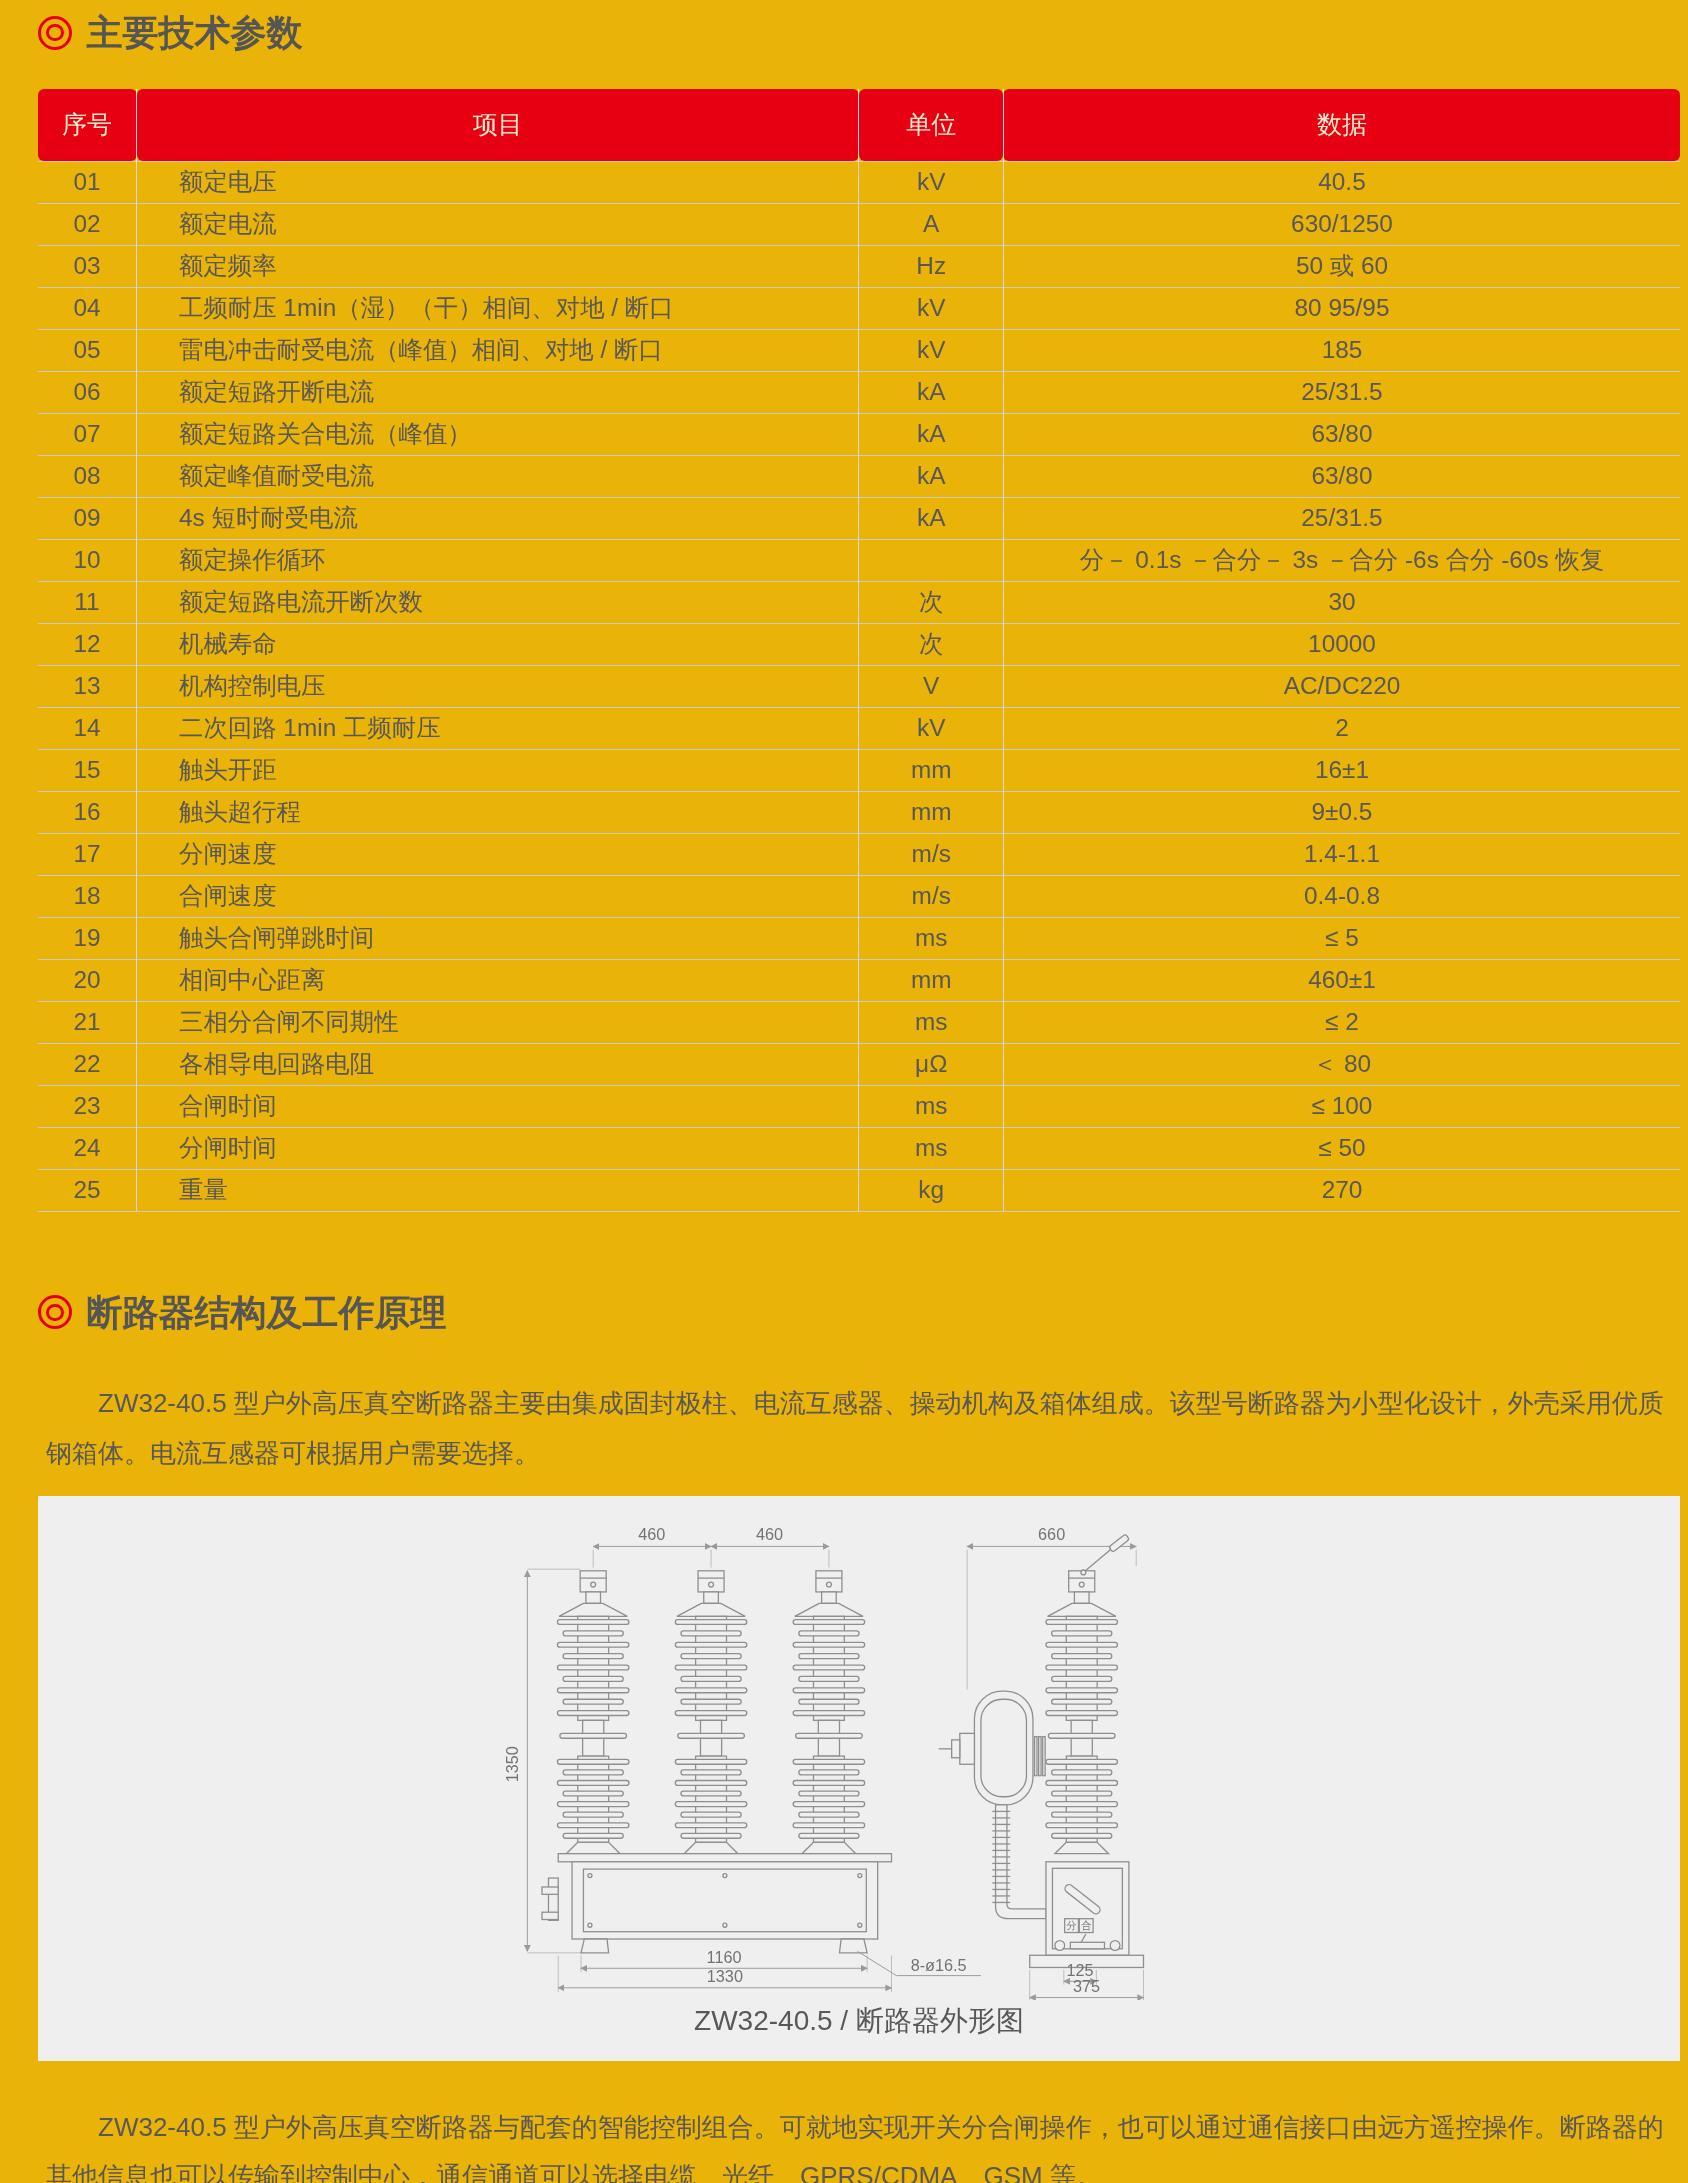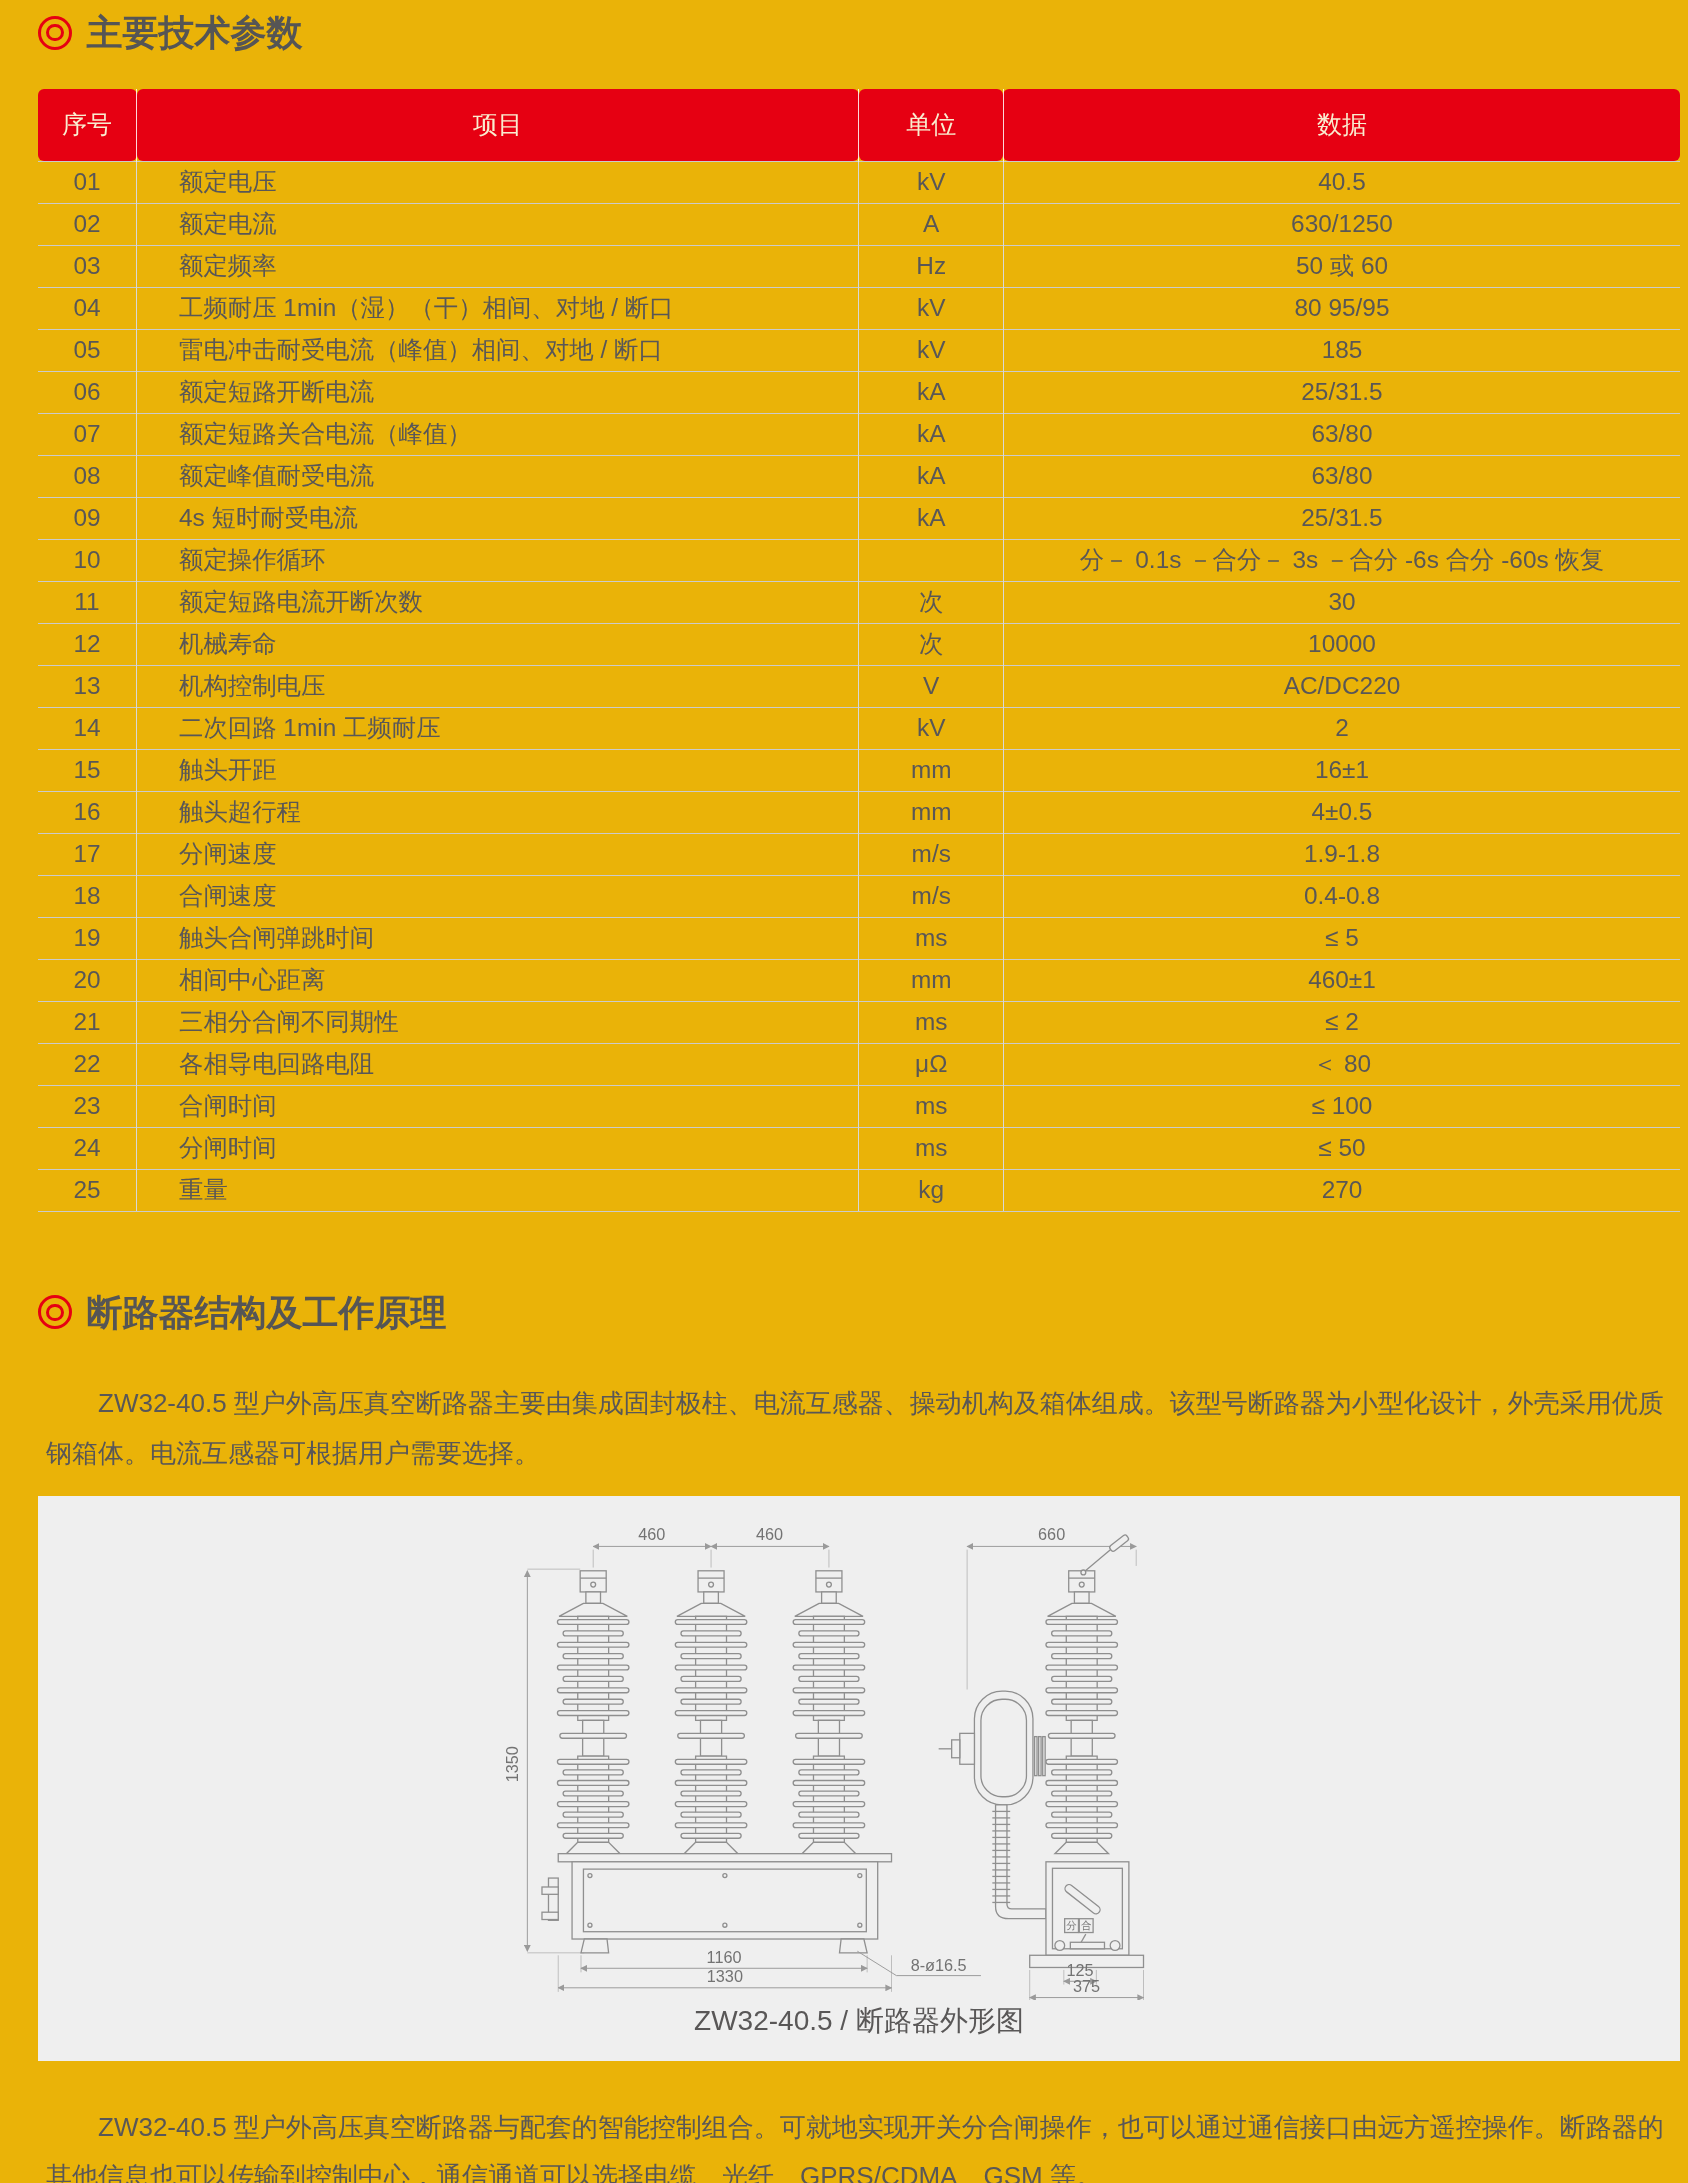--- a/index.html
+++ b/index.html
@@ -149,27 +149,27 @@
         <tr>
           <td>15</td>
           <td class="item">触头开距</td>
           <td>mm</td>
           <td>16±1</td>
         </tr>
         <tr>
           <td>16</td>
           <td class="item">触头超行程</td>
           <td>mm</td>
-          <td>4±0.5</td>
+          <td>9±0.5</td>
         </tr>
         <tr>
           <td>17</td>
           <td class="item">分闸速度</td>
           <td>m/s</td>
-          <td>1.9-1.8</td>
+          <td>1.4-1.1</td>
         </tr>
         <tr>
           <td>18</td>
           <td class="item">合闸速度</td>
           <td>m/s</td>
           <td>0.4-0.8</td>
         </tr>
         <tr>
           <td>19</td>
           <td class="item">触头合闸弹跳时间</td>

